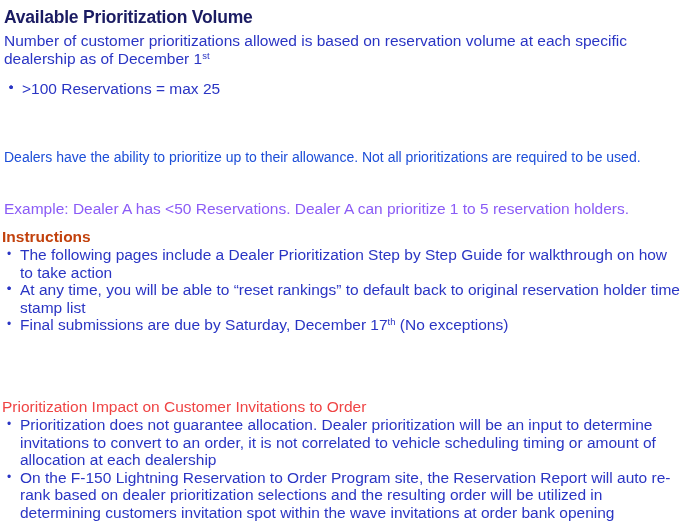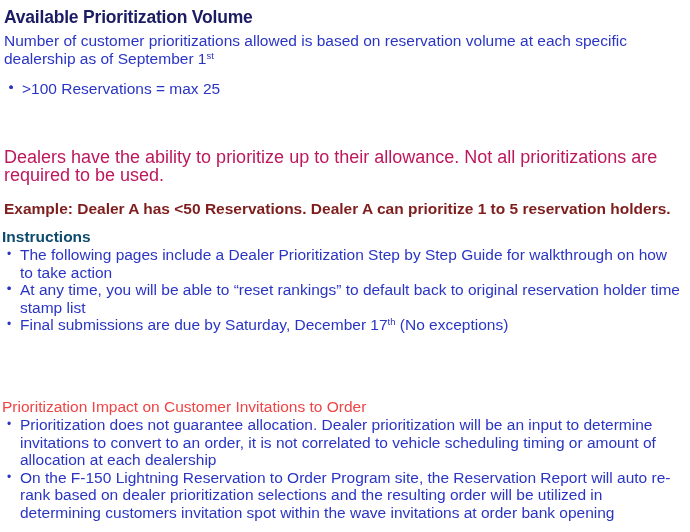--- a/index.html
+++ b/index.html
@@ -66,42 +66,41 @@
     left: 9px;
     top: 0;
     font-size: 12px;
     line-height: 17.5px;
   }
   .para-allowance {
     position: absolute;
     left: 4px;
     top: 148px;
     width: 678px;
-    font-size: 18px;
+    font-size: 14px;
     line-height: 18px;
-    color: #be185d;
+    color: #1d4ed8;
   }
   .para-example {
     position: absolute;
     left: 4px;
     top: 200px;
     width: 684px;
     font-size: 15.5px;
     line-height: 18px;
-    color: #7f1d1d;
+    color: #8b5cf6;
     white-space: nowrap;
-    font-weight: bold;
   }
   .sect-instructions-head {
     position: absolute;
     left: 2px;
     top: 228px;
     font-size: 15.5px;
     font-weight: bold;
-    color: #0c4a6e;
+    color: #c2410c;
   }
   .bullets-instructions {
     position: absolute;
     left: 0;
     top: 246px;
     width: 684px;
   }
   .bullets-instructions .li {
     position: relative;
     font-size: 15.5px;
@@ -146,21 +145,21 @@
     line-height: 17.5px;
   }
 </style>
 </head>
 <body>
 
 <div class="page">
 
   <div class="title">Available Prioritization Volume</div>
 
-  <div class="intro"><span>Number of customer prioritizations allowed is based on reservation volume at each specific dealership as of September 1</span><sup>st</sup></div>
+  <div class="intro"><span>Number of customer prioritizations allowed is based on reservation volume at each specific dealership as of December 1</span><sup>st</sup></div>
 
   <div class="bullets-volume">
     <div class="li"><span class="bdot">•</span></div>
     <div class="li"><span class="bdot">•</span></div>
     <div class="li"><span class="bdot">•</span><span>&gt;100 Reservations = max 25</span></div>
   </div>
 
   <div class="para-allowance">Dealers have the ability to prioritize up to their allowance. Not all prioritizations are required to be used.</div>
 
   <div class="para-example">Example: Dealer A has &lt;50 Reservations. Dealer A can prioritize 1 to 5 reservation holders.</div>

